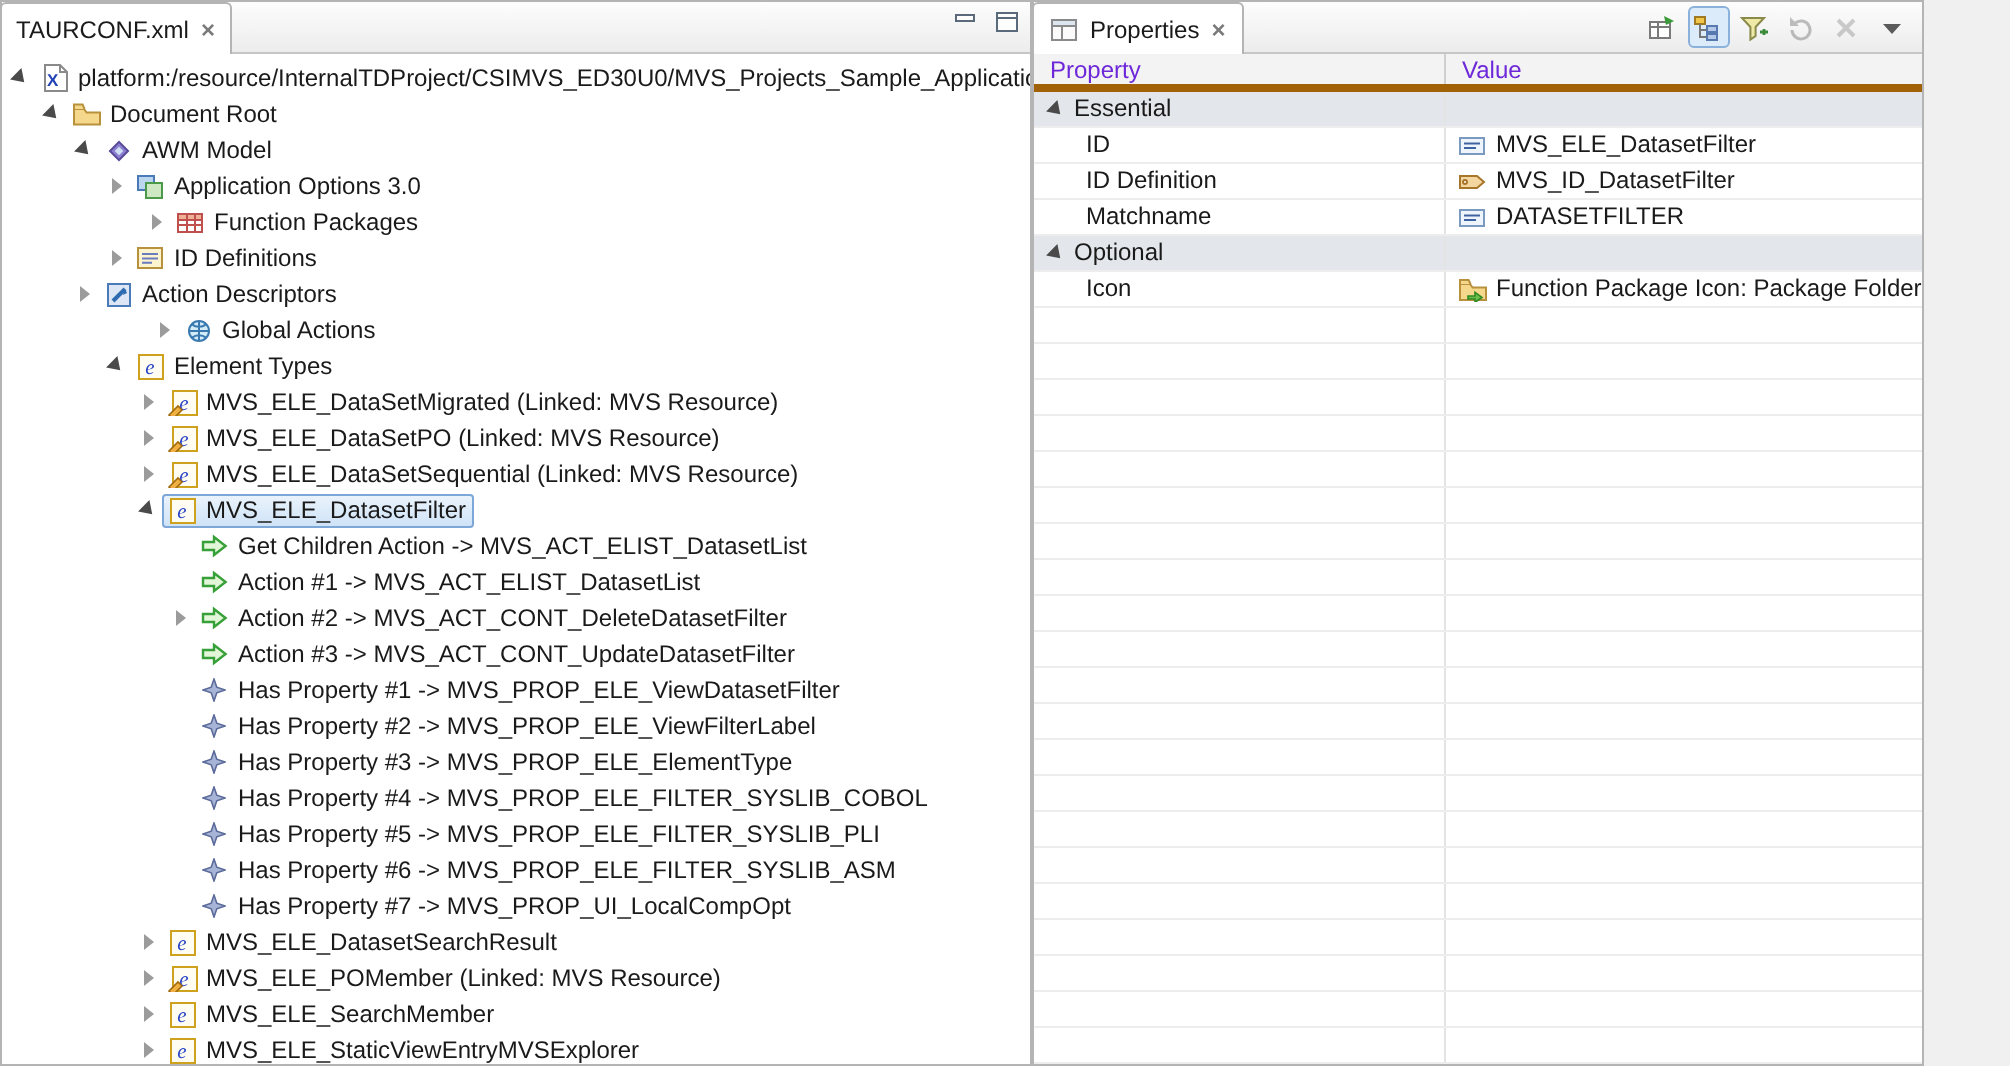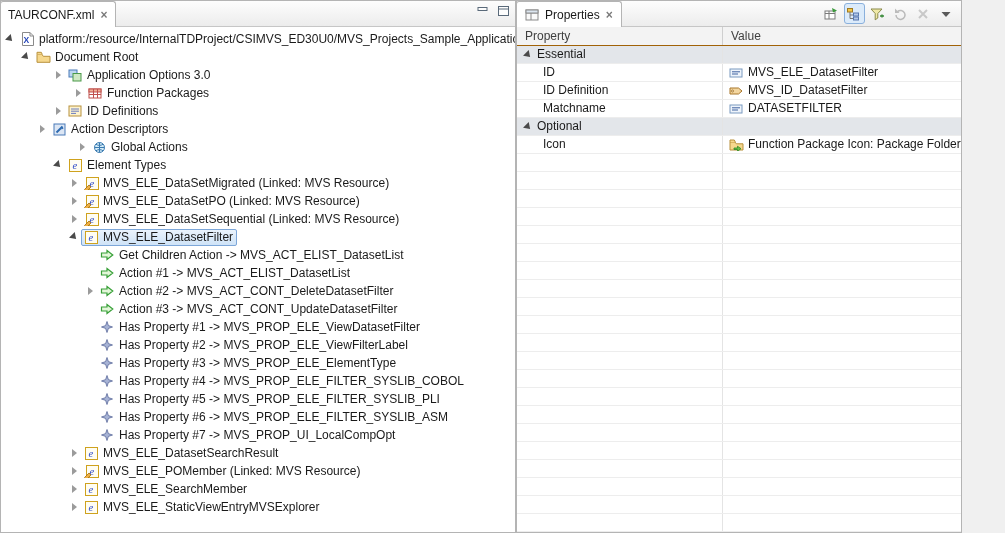--- a/index.html
+++ b/index.html
@@ -49,21 +49,21 @@
   .tw { width:14px; flex:0 0 14px; display:inline-flex; align-items:center; justify-content:center; }
   .tw.collapsed i { width:0; height:0; border-top:4px solid transparent; border-bottom:4px solid transparent; border-left:5px solid #9b9b9b; }
   .tw.expanded  i { width:0; height:0; border-left:4px solid transparent; border-right:4px solid transparent; border-top:6px solid #4a4a4a; transform:rotate(-45deg); }
   .tinner { display:inline-flex; align-items:center; gap:4px; padding:0 3px 0 1px; border:1px solid transparent; border-radius:2px; height:17px; }
   .tinner.selected { background:linear-gradient(#eaf3fc,#cfe3f7); border-color:#7da7d9; }
   .icon { display:inline-flex; align-items:center; justify-content:center; width:16px; flex:0 0 16px; }
   .tlabel { white-space:nowrap; }
 
   
   .props { flex:1; display:flex; flex-direction:column; overflow:hidden; background:#fff; }
-  .phead { display:flex; height:19px; flex:0 0 19px; line-height:18px; background:#f3f3f3; border-bottom:1px solid #a16207; color:#404040; }
+  .phead { display:flex; height:19px; flex:0 0 19px; line-height:18px; background:#f3f3f3; border-bottom:4px solid #a16207; color:#6d28d9; }
   .phead .pname { border-right:1px solid #cfcfcf; padding-left:8px; }
   .phead .pvalue { padding-left:8px; }
   .pname  { width:206px; flex:0 0 206px; display:flex; align-items:center; overflow:hidden; white-space:nowrap; }
   .pvalue { flex:1; display:flex; align-items:center; gap:4px; padding-left:5px; overflow:hidden; white-space:nowrap; }
   .prow { display:flex; height:18px; flex:0 0 18px; line-height:17px; border-bottom:1px solid #ededed; }
   .prow .pname { border-right:1px solid #e4e4e4; }
   .prow.category { background:#e3e6ea; }
   .prow.category .pname { padding-left:4px; gap:2px; }
   .prow.category .tw i { transform:rotate(-45deg); }
   .prow.property .pname { padding-left:26px; }
@@ -116,20 +116,34 @@
           <span class="tinner">
             <span class="icon">
               <svg width="15" height="12" viewBox="0 0 15 12">
                 <path d="M1 3.5h5l1.3 1.8h6.7v6H1z" fill="#f6d88d" stroke="#b8913d"></path>
                 <path d="M1 3.5V1.3h4.3l1 2.2" fill="#f6d88d" stroke="#b8913d"></path>
               </svg>
             </span>
             <span class="tlabel">Document Root</span>
           </span>
         </div>
+        <div class="trow" style="padding-left: 34px;">
+          <span class="tw expanded">
+            <i></i>
+          </span>
+          <span class="tinner">
+            <span class="icon">
+              <svg width="13" height="13" viewBox="0 0 13 13">
+                <rect x="3.3" y="3.3" width="6.4" height="6.4" transform="rotate(45 6.5 6.5)" fill="#8d7fd0" stroke="#584a9a"></rect>
+                <rect x="5" y="5" width="3" height="3" transform="rotate(45 6.5 6.5)" fill="#cfe0f4"></rect>
+              </svg>
+            </span>
+            <span class="tlabel">AWM Model</span>
+          </span>
+        </div>
         <div class="trow" style="padding-left: 50px;">
           <span class="tw collapsed">
             <i></i>
           </span>
           <span class="tinner">
             <span class="icon">
               <svg width="14" height="13" viewBox="0 0 14 13">
                 <rect x="1" y="1" width="8" height="7" fill="#bcd6f0" stroke="#4a7ab8"></rect>
                 <rect x="5" y="4.5" width="8" height="7.5" fill="#cfe8c4" stroke="#4a9a4a"></rect>
               </svg>

